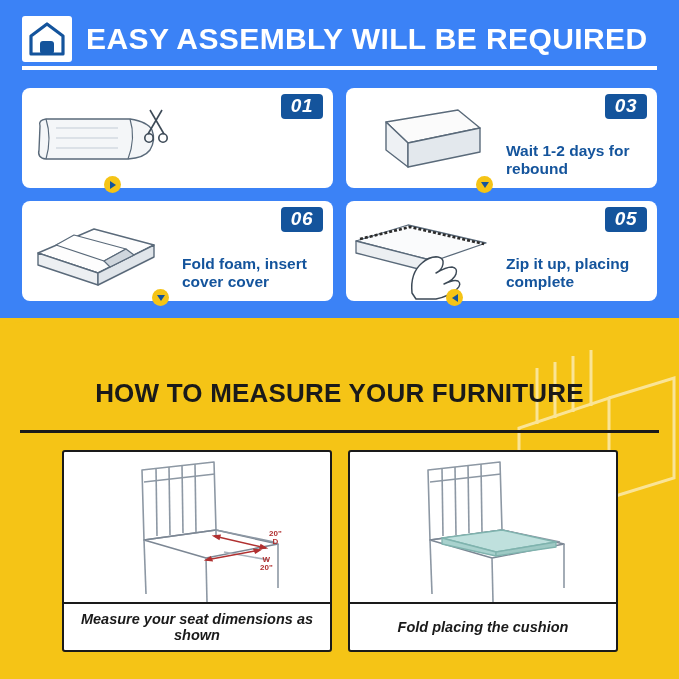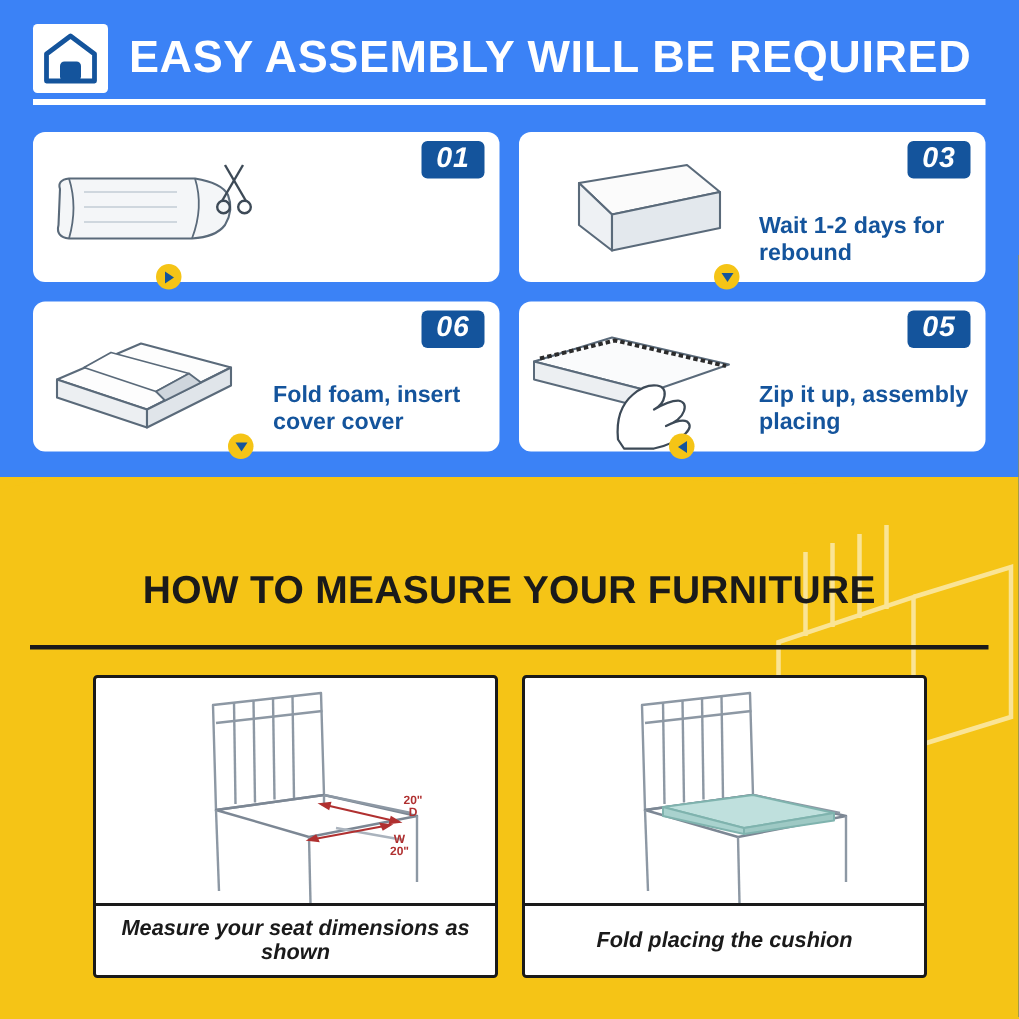--- a/index.html
+++ b/index.html
@@ -309,21 +309,21 @@
               <path d="M10 40 L10 52 L88 72 L88 60 Z" fill="#eceff2" stroke="#5a6a7a" stroke-width="1.3" stroke-linejoin="round"></path>
               <path d="M14 38 L64 26 L138 43" fill="none" stroke="#2b2b2b" stroke-width="2.6" stroke-dasharray="3 2"></path>
 
               <path d="M66 92 Q64 72 76 62 Q84 55 92 56 Q98 57 97 63 Q96 69 90 72
                        Q100 66 106 66 Q112 67 110 73 Q108 79 98 83
                        Q108 78 112 80 Q116 83 111 88 Q104 95 90 98 L70 98 Z" fill="#ffffff" stroke="#3d4a57" stroke-width="1.5" stroke-linejoin="round"></path>
             </svg>
           </div>
           <div class="step-body">
             <div class="step-num-badge">05</div>
-            <div class="step-text">Zip it up, assembly placing</div>
+            <div class="step-text">Zip it up, placing complete</div>
           </div>
           <div class="arrow-badge" style="left:100px; top:88px;">
             <svg width="10" height="10" viewBox="0 0 10 10">
                 <path d="M8 1 L2 5 L8 9 Z" fill="#14549c"></path>
               </svg>
           </div>
         </div>
 
       </div>
 

